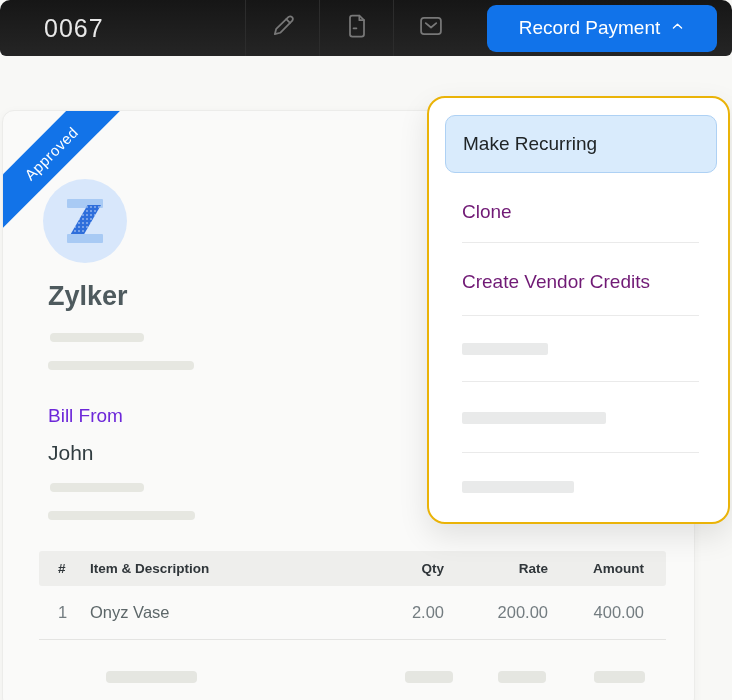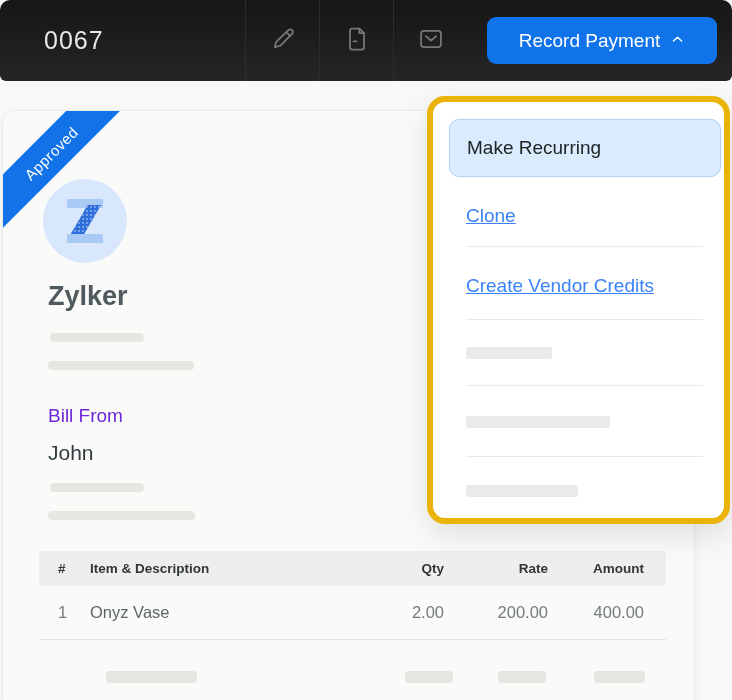--- a/index.html
+++ b/index.html
@@ -2,21 +2,21 @@
 <html><head>
 <meta charset="utf-8">
 <style>
   * { margin:0; padding:0; box-sizing:border-box; }
   html,body { background:#f8f8f6; }
   body { font-family:"Liberation Sans", sans-serif; }
   .screen { position:relative; width:732px; height:700px; overflow:hidden; background:#f8f8f6; margin:0 auto; }
 
   
   .topbar {
-    position:absolute; left:0; top:0; width:732px; height:81px;
+    position:absolute; left:0; top:0; width:732px; height:56px;
     background:linear-gradient(180deg,#161616,#252525);
     border-radius:10px 10px 6px 6px;
     display:flex; align-items:stretch; z-index:5;
   }
   .doc-number {
     width:245px; display:flex; align-items:center; padding-left:44px;
     color:#e8e8e8; font-size:25px; letter-spacing:1px;
   }
   .icon-cell {
     width:74px; display:flex; align-items:center; justify-content:center;
@@ -90,31 +90,31 @@
   .t-row .c-desc { color:#5d6769; }
 
   .skl-total-label { left:103px; top:560px; width:91px; height:12px; background:#e5e6e1; }
   .skl-total-1 { left:402px; top:560px; width:48px; height:12px; background:#e5e6e1; }
   .skl-total-2 { left:495px; top:560px; width:48px; height:12px; background:#e5e6e1; }
   .skl-total-3 { left:591px; top:560px; width:51px; height:12px; background:#e5e6e1; }
 
   
   .dropdown-panel {
     position:absolute; left:427px; top:96px; width:303px; height:428px;
-    background:#ffffff; border:6px solid #eab308; border-radius:18px;
+    background:#ffffff; border:2px solid #eab308; border-radius:18px;
     box-shadow:0 12px 30px rgba(0,0,0,0.10); z-index:10;
   }
   .menu-item-highlight {
     position:absolute; left:16px; top:17px; width:272px; height:58px;
     background:#d9ebfc; border:1px solid #aed1f4; border-radius:10px;
     display:flex; align-items:center; padding-left:17px;
     font-size:19px; color:#202527; cursor:pointer;
   }
   .menu-item { position:absolute; left:33px; height:36px; display:flex; align-items:center;
-    font-size:19px; color:#3b82f6; cursor:pointer;text-decoration:underline; }
+    font-size:19px; color:#701a75; cursor:pointer; }
   .mi-clone { top:96px; }
   .mi-cvc   { top:166px; }
   .menu-div { position:absolute; left:33px; width:237px; height:1px; background:#eaeaea; }
   .mdiv-1 { top:144px; } .mdiv-2 { top:217px; } .mdiv-3 { top:283px; } .mdiv-4 { top:354px; }
   .msk { position:absolute; left:33px; height:12px; background:#e9eaea; border-radius:2px; }
   .msk-1 { top:245px; width:86px; }
   .msk-2 { top:314px; width:144px; }
   .msk-3 { top:383px; width:112px; }
 </style>
 </head>

